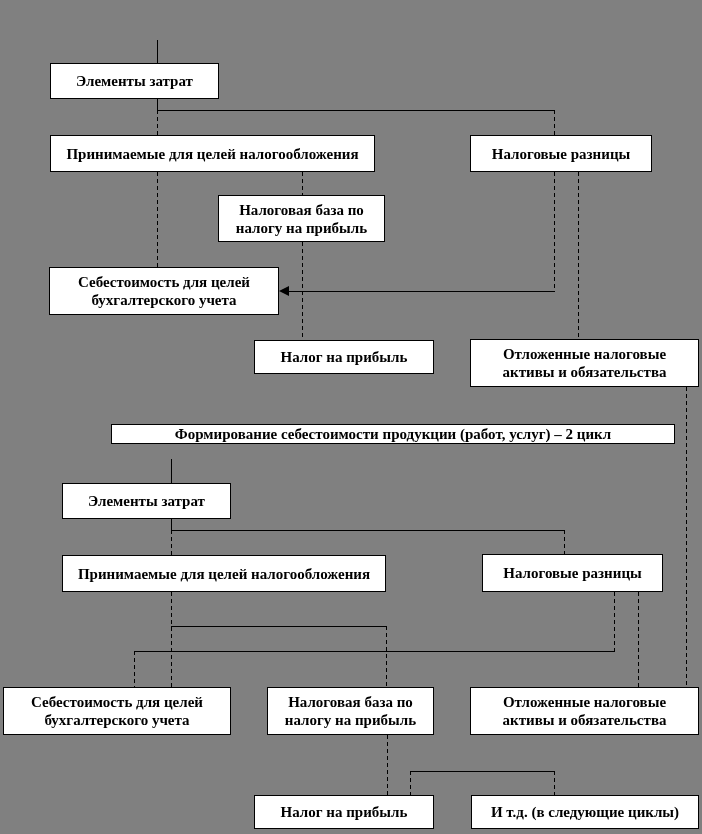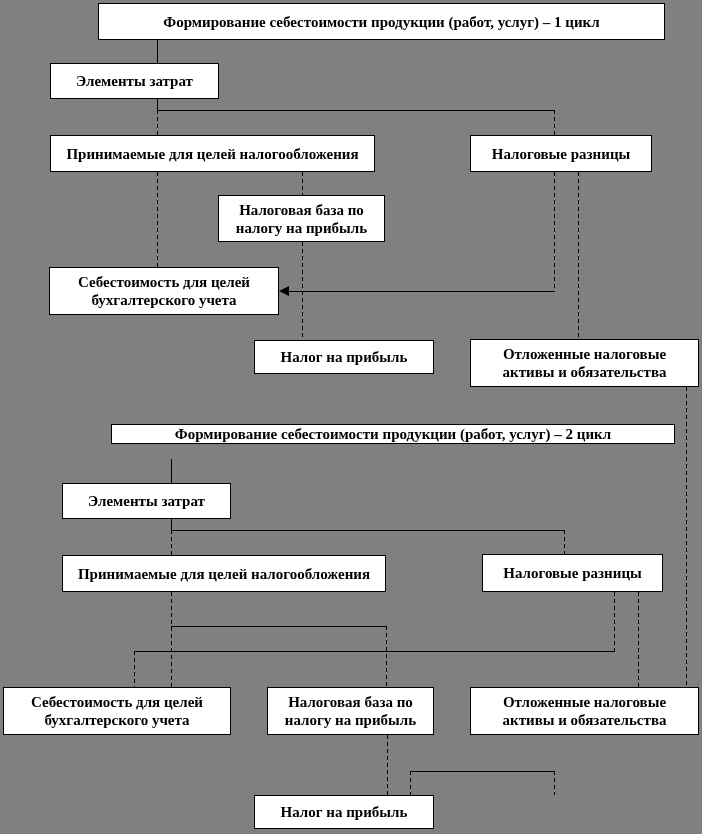--- a/index.html
+++ b/index.html
@@ -68,37 +68,37 @@
   #l25{left:387px;top:735px;height:60px;}
   #l26{left:410px;top:771px;width:145px;}
   #l27{left:410px;top:771px;height:24px;}
   #l28{left:554px;top:771px;height:24px;}
 </style>
 </head>
 <body>
 
 <div id="canvas">
 
-  <div class="node" id="b1">Формирование себестоимости продукции (работ, услуг) – 1 цикл</div>
   <div class="node" id="b2">Элементы затрат</div>
   <div class="node" id="b3">Принимаемые для целей налогообложения</div>
   <div class="node" id="b4">Налоговые разницы</div>
   <div class="node" id="b5">Налоговая база по налогу на прибыль</div>
   <div class="node" id="b6">Себестоимость для целей бухгалтерского  учета</div>
   <div class="node" id="b7">Налог на прибыль</div>
   <div class="node" id="b8">Отложенные налоговые активы и обязательства</div>
 
   <div class="node" id="b9">Формирование себестоимости продукции (работ, услуг) – 2 цикл</div>
   <div class="node" id="b10">Элементы затрат</div>
   <div class="node" id="b11">Принимаемые для целей налогообложения</div>
   <div class="node" id="b12">Налоговые разницы</div>
   <div class="node" id="b13">Себестоимость для целей бухгалтерского  учета</div>
   <div class="node" id="b14">Налоговая база по налогу на прибыль</div>
   <div class="node" id="b15">Отложенные налоговые активы и обязательства</div>
   <div class="node" id="b16">Налог на прибыль</div>
+  <div class="node" id="b17">И т.д. (в следующие циклы)</div>
 
   <div class="ln v solid" id="l1"></div>
   <div class="ln v solid" id="l2"></div>
   <div class="ln h solid" id="l3"></div>
   <div class="ln vdash" id="l4"></div>
   <div class="ln vdash" id="l5"></div>
   <div class="ln vdash" id="l6"></div>
   <div class="ln vdash" id="l7"></div>
   <div class="ln vdash" id="l8"></div>
   <div class="ln vdash" id="l9"></div>

